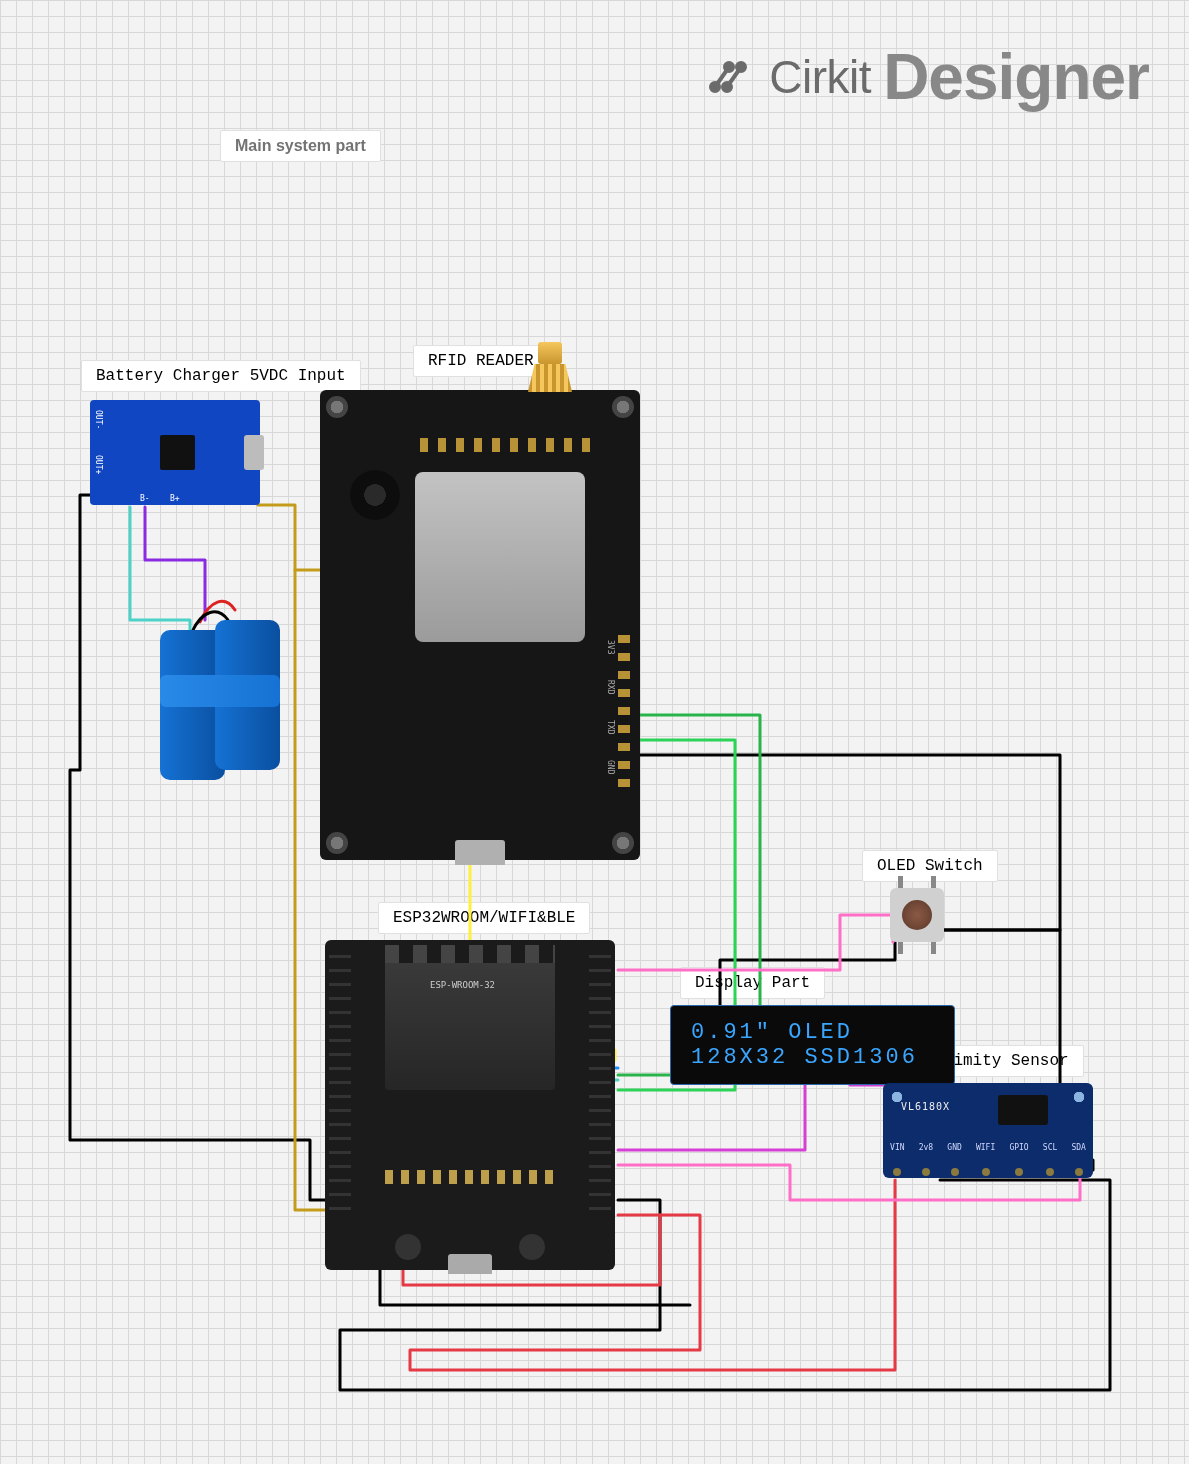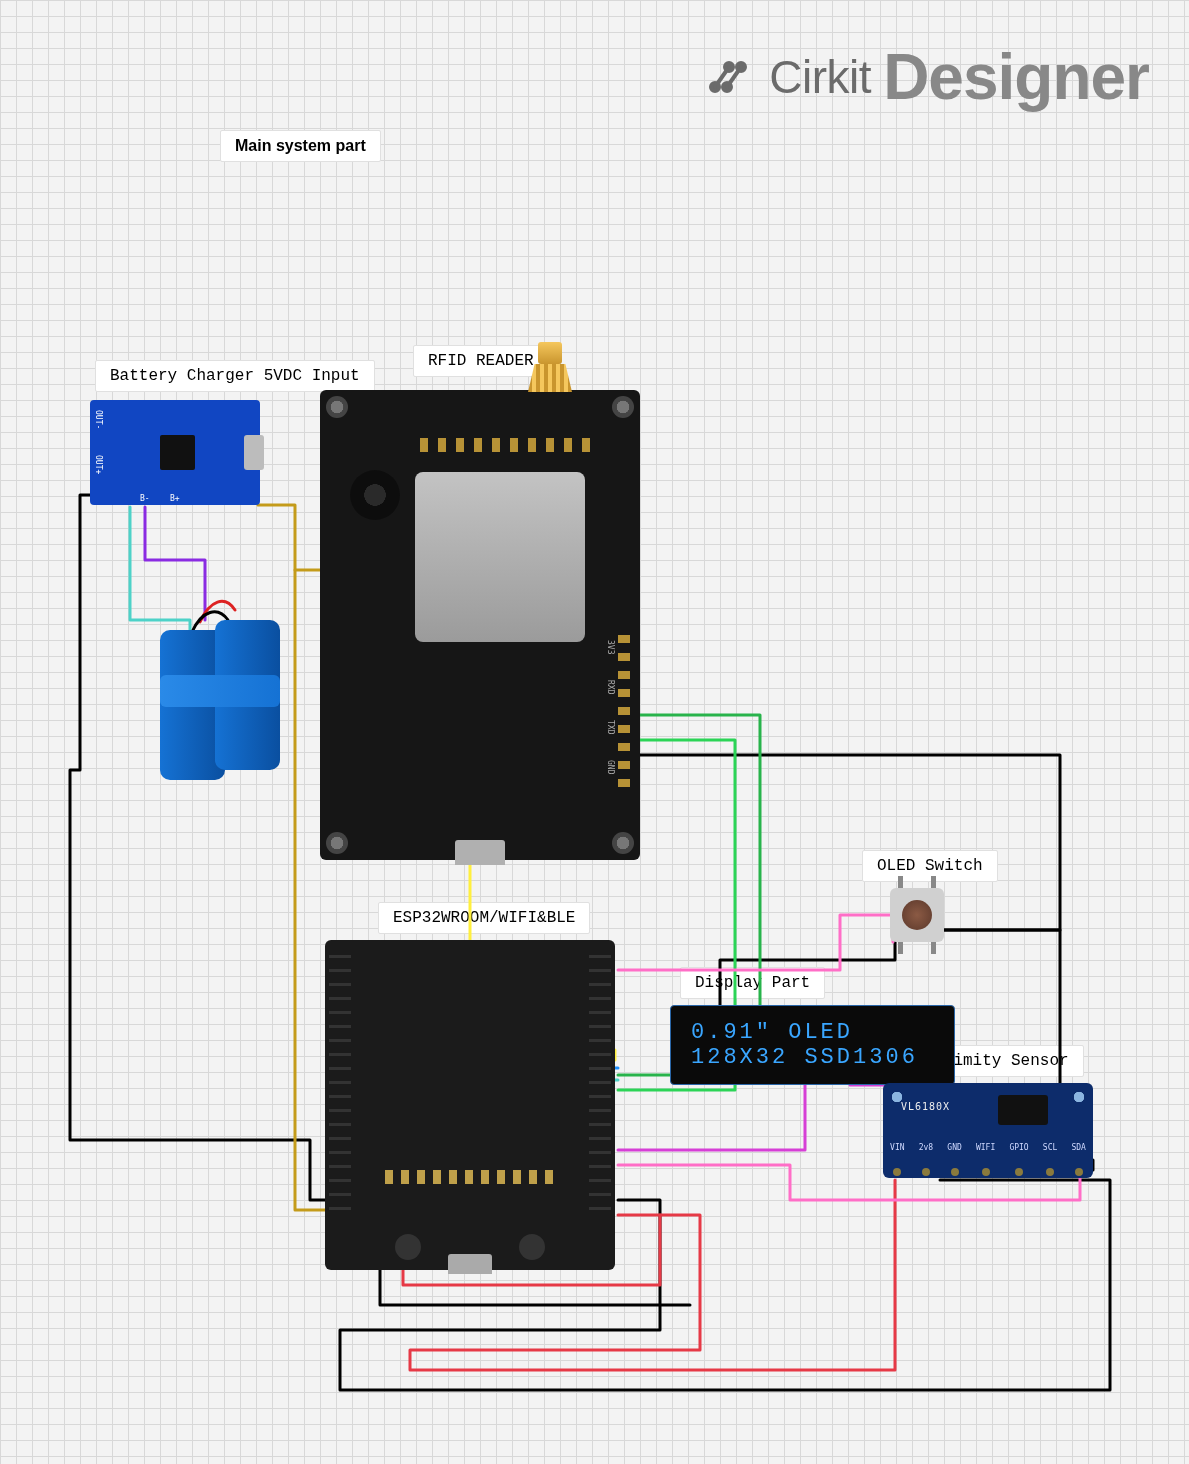--- a/index.html
+++ b/index.html
@@ -38,21 +38,21 @@
     background: #fff;
     border: 1px solid #e0e0e0;
     padding: 6px 14px;
     font-family: "Courier New", monospace;
     font-size: 16px;
     border-radius: 2px;
     white-space: nowrap;
   }
   .lbl.section {
     font-family: Arial, sans-serif;
-    color: #000000;
+    color: #737373;
     font-weight: 600;
   }
 
   
   .board {
     position: absolute;
     border-radius: 6px;
   }
 
   
@@ -278,21 +278,21 @@
       <circle cx="18" cy="34" r="4" fill="#6b6b6b"></circle>
       <circle cx="32" cy="14" r="4" fill="#6b6b6b"></circle>
     </g>
   </svg>
   <span class="cirkit">Cirkit</span>
   <span class="designer">Designer</span>
 </div>
 
 <div class="lbl section" style="left:220px;top:130px">Main system part</div>
 
-<div class="lbl" style="left:95px;top:360px">Battery Charger 5VDC Input</div>
+<div class="lbl" style="left:81px;top:360px">Battery Charger 5VDC Input</div>
 <div class="lbl" style="left:413px;top:345px">RFID READER</div>
 <div class="lbl" style="left:378px;top:902px">ESP32WROOM/WIFI&amp;BLE</div>
 <div class="lbl" style="left:680px;top:967px">Display Part</div>
 <div class="lbl" style="left:862px;top:850px">OLED Switch</div>
 <div class="lbl" style="left:900px;top:1045px">Proximity Sensor</div>
 
 <svg class="wires">
 
   <polyline stroke="#000" points="92,495 80,495 80,770 70,770 70,1140 310,1140 310,1200 358,1200 358,1230"></polyline>
   <polyline stroke="#000" points="638,755 1060,755 1060,930 940,930"></polyline>
@@ -354,20 +354,24 @@
   <div class="hole h4"></div>
   <span class="silk" style="right:25px;top:250px">3V3</span>
   <span class="silk" style="right:25px;top:290px">RXD</span>
   <span class="silk" style="right:25px;top:330px">TXD</span>
   <span class="silk" style="right:25px;top:370px">GND</span>
 </div>
 
 <div class="board esp32">
   <div class="pincol left"></div>
   <div class="pincol right"></div>
+  <div class="module">
+    <div class="ant"></div>
+    <div class="name">ESP-WROOM-32</div>
+  </div>
   <div class="bottomrow"></div>
   <div class="usb"></div>
   <div class="btn l"></div>
   <div class="btn r"></div>
 </div>
 
 <div class="board oled">
   <div class="line">0.91" OLED</div>
   <div class="line">128X32 SSD1306</div>
 </div>

